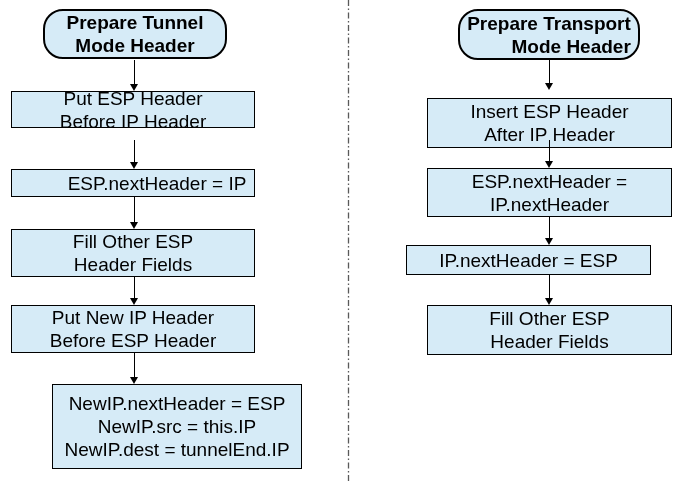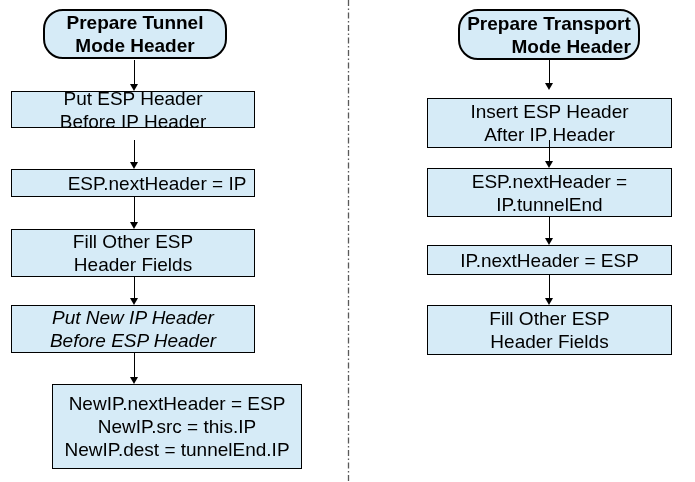--- a/index.html
+++ b/index.html
@@ -82,21 +82,21 @@
 
     <div class="node" style="left:11px; top:169px; width:244px; height:28px;padding-left:48px;">ESP.nextHeader = IP</div>
 
     <div class="arrow" style="left:130px; top:197px; height:32px;"></div>
 
     <div class="node" style="left:11px; top:229px; width:244px; height:48px;">Fill Other ESP
 Header Fields</div>
 
     <div class="arrow" style="left:130px; top:277px; height:28px;"></div>
 
-    <div class="node" style="left:11px; top:305px; width:244px; height:48px;font-style:italic;">Put New IP Header
+    <div class="node" style="left:11px; top:305px; width:244px; height:48px;">Put New IP Header
 Before ESP Header</div>
 
     <div class="arrow" style="left:130px; top:353px; height:31px;"></div>
 
     <div class="node" style="left:12px; top:384px; width:250px; height:85px;margin-left:40px;">NewIP.nextHeader = ESP
 NewIP.src = this.IP
 NewIP.dest = tunnelEnd.IP</div>
   </div>
 
   <svg class="divider" width="3" height="482">
@@ -108,25 +108,25 @@
 Mode Header</div>
 
     <div class="arrow" style="left:545px; top:60px; height:30px;"></div>
 
     <div class="node" style="left:427px; top:90px; width:245px; height:50px;margin-top:8px;">Insert ESP Header
 After IP Header</div>
 
     <div class="arrow" style="left:545px; top:140px; height:28px;"></div>
 
     <div class="node" style="left:427px; top:168px; width:245px; height:49px;">ESP.nextHeader =
-IP.tunnelEnd</div>
+IP.nextHeader</div>
 
     <div class="arrow" style="left:545px; top:217px; height:28px;"></div>
 
-    <div class="node" style="left:427px; top:245px; width:245px; height:30px;">IP.nextHeader = ESP</div>
+    <div class="node" style="left:406px; top:245px; width:245px; height:30px;">IP.nextHeader = ESP</div>
 
     <div class="arrow" style="left:545px; top:275px; height:30px;"></div>
 
     <div class="node" style="left:427px; top:305px; width:245px; height:50px;">Fill Other ESP
 Header Fields</div>
   </div>
 
 </div>
 
 </body></html>

